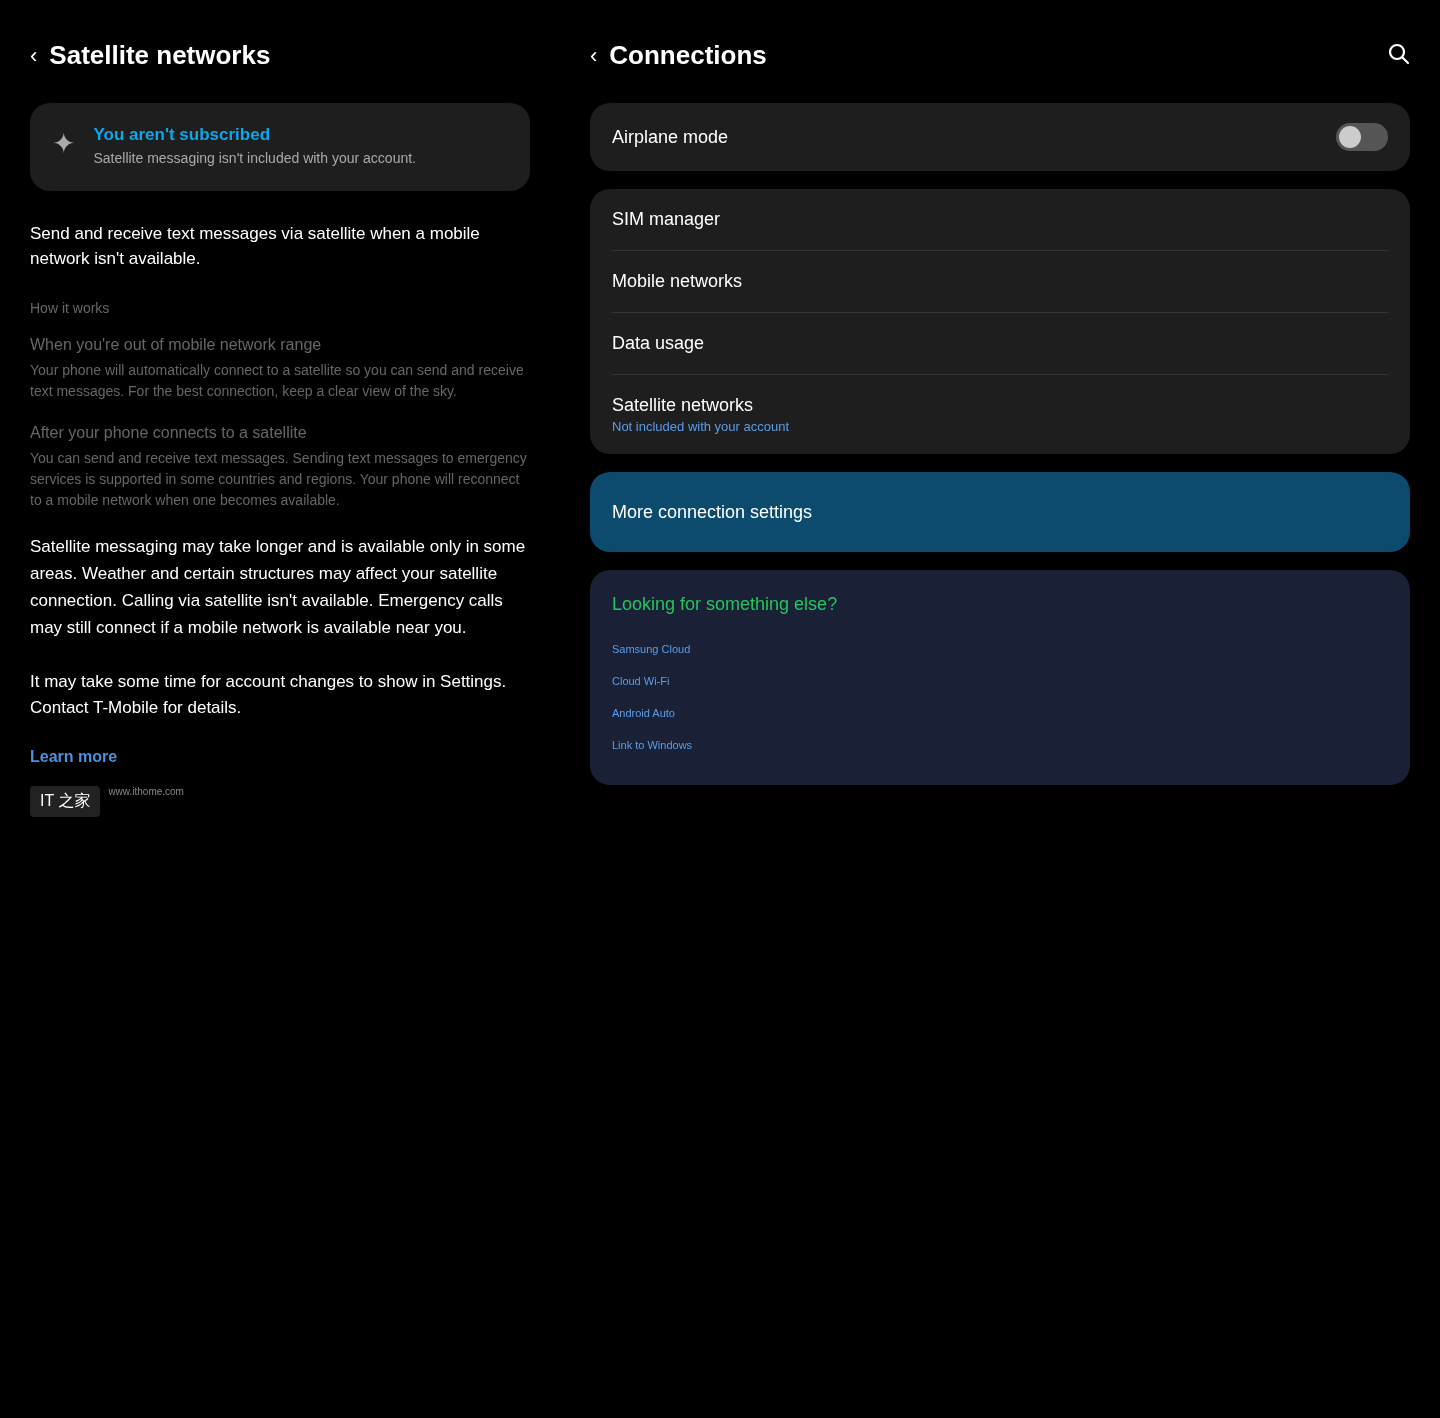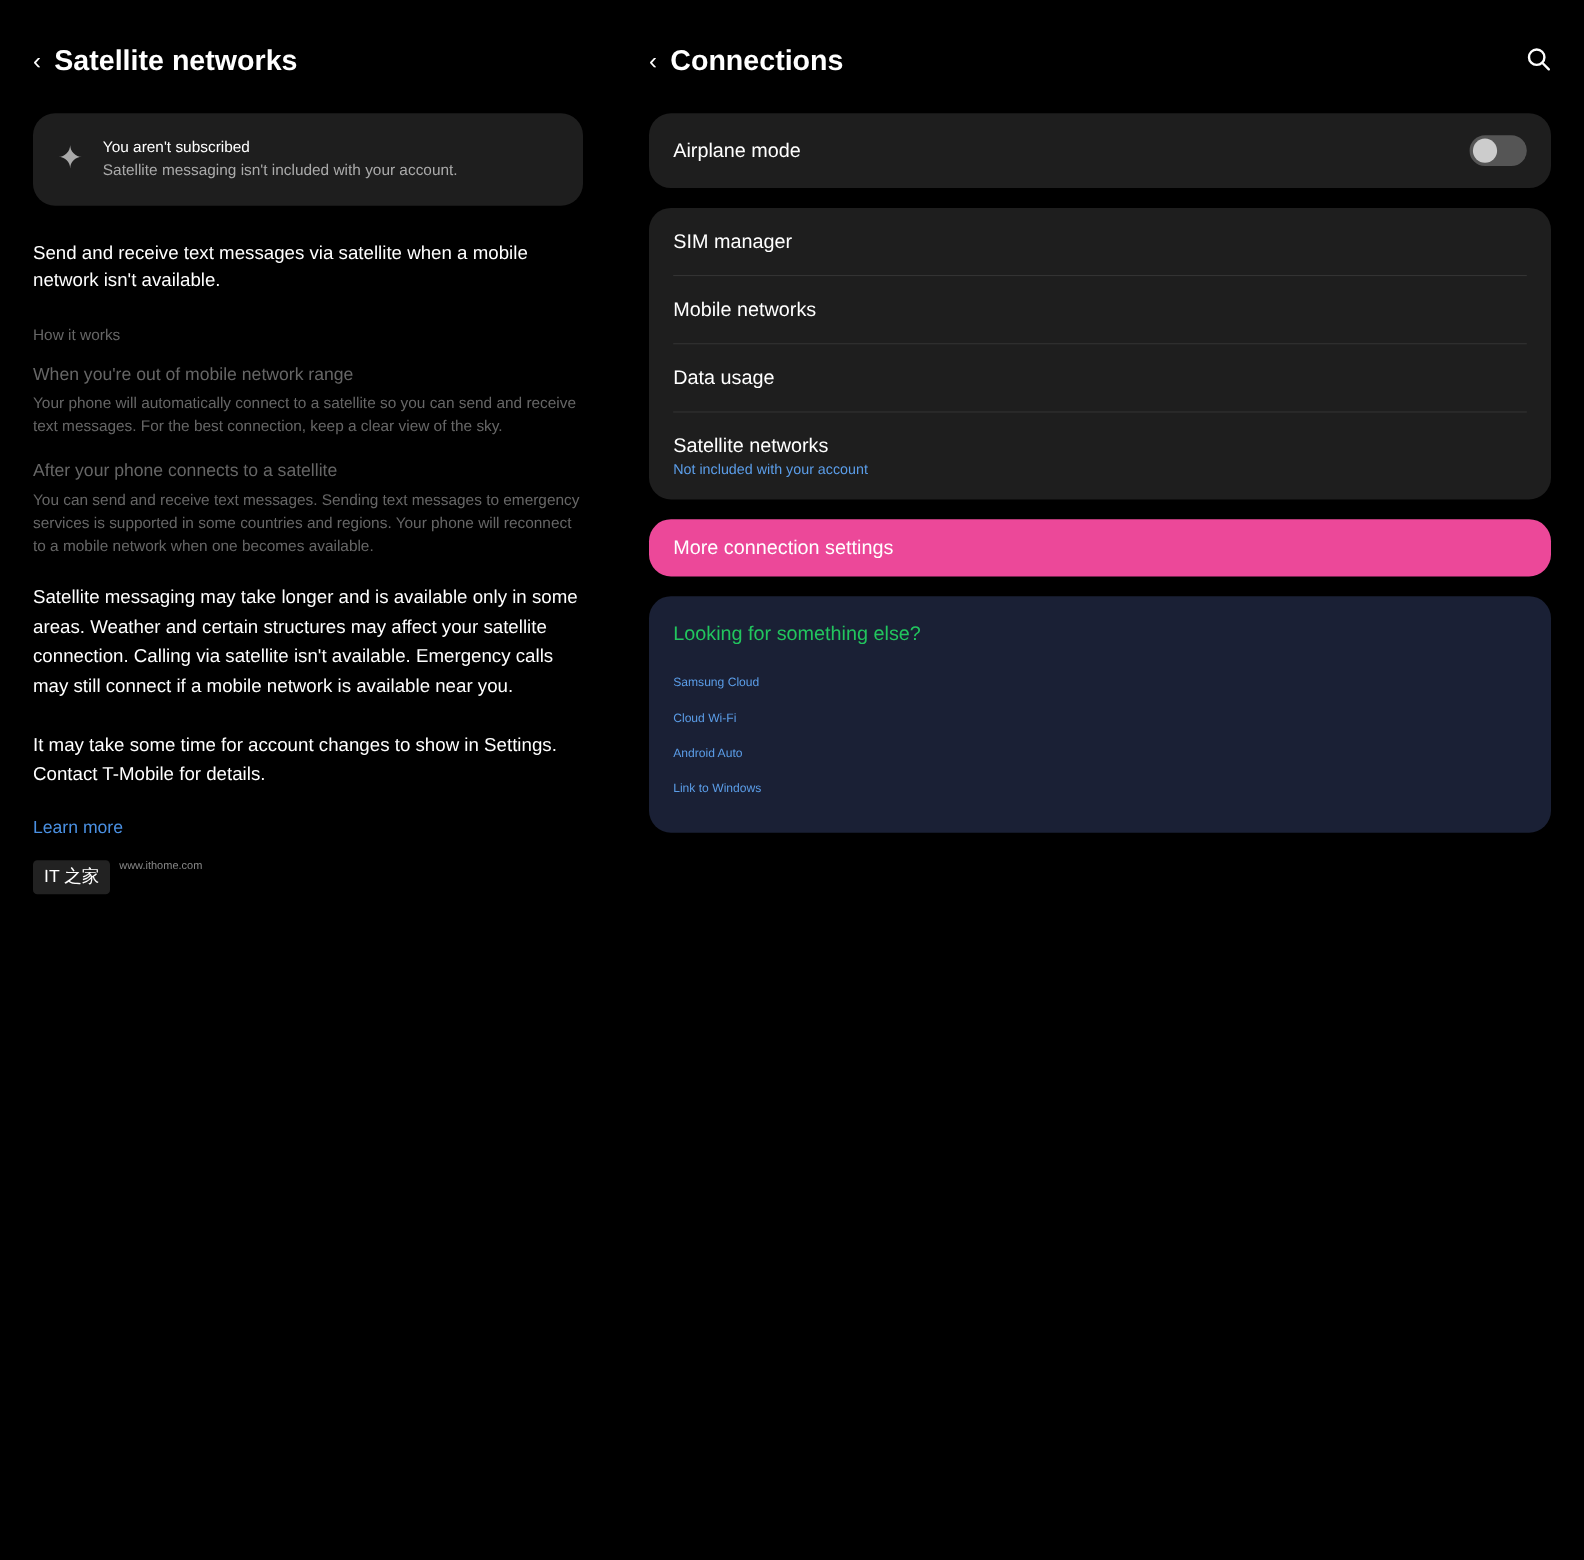--- a/index.html
+++ b/index.html
@@ -54,23 +54,23 @@
     }
 
     .subscription-icon {
       font-size: 28px;
       margin-top: 2px;
       color: #aaa;
       flex-shrink: 0;
     }
 
     .subscription-text .sub-title {
-      font-size: 14px;
-      font-weight: 400;
-      color: #ffffff;
+      font-size: 17px;
+      font-weight: 700;
+      color: #0ea5e9;
       margin-bottom: 4px;
     }
 
     .subscription-text .sub-desc {
       font-size: 14px;
       color: #aaa;
       line-height: 1.4;
     }
 
     
@@ -118,21 +118,21 @@
       font-size: 17px;
       color: #fff;
       line-height: 1.5;
       margin-bottom: 28px;
     }
 
     .learn-more-link {
       font-size: 16px;
       color: #4a90e2;
       text-decoration: none;
-      font-weight: 400;
+      font-weight: 700;
     }
 
     
     .right-panel {
       width: 880px;
       min-height: 1418px;
       background: #000;
       padding: 40px 30px 40px 30px;
       overflow-y: auto;
     }
@@ -228,26 +228,26 @@
       font-weight: 400;
     }
 
     .connections-item-sub {
       font-size: 13px;
       margin-top: 3px;
     }
 
     
     .more-card {
-      background: #ec4899;
+      background: #0c4a6e;
       border-radius: 20px;
       padding: 0 22px;
       display: flex;
       align-items: center;
-      height: 52px;
+      height: 80px;
       margin-bottom: 18px;
       cursor: pointer;
     }
 
     .more-label {
       font-size: 18px;
       color: #fff;
       font-weight: 400;
     }
 

